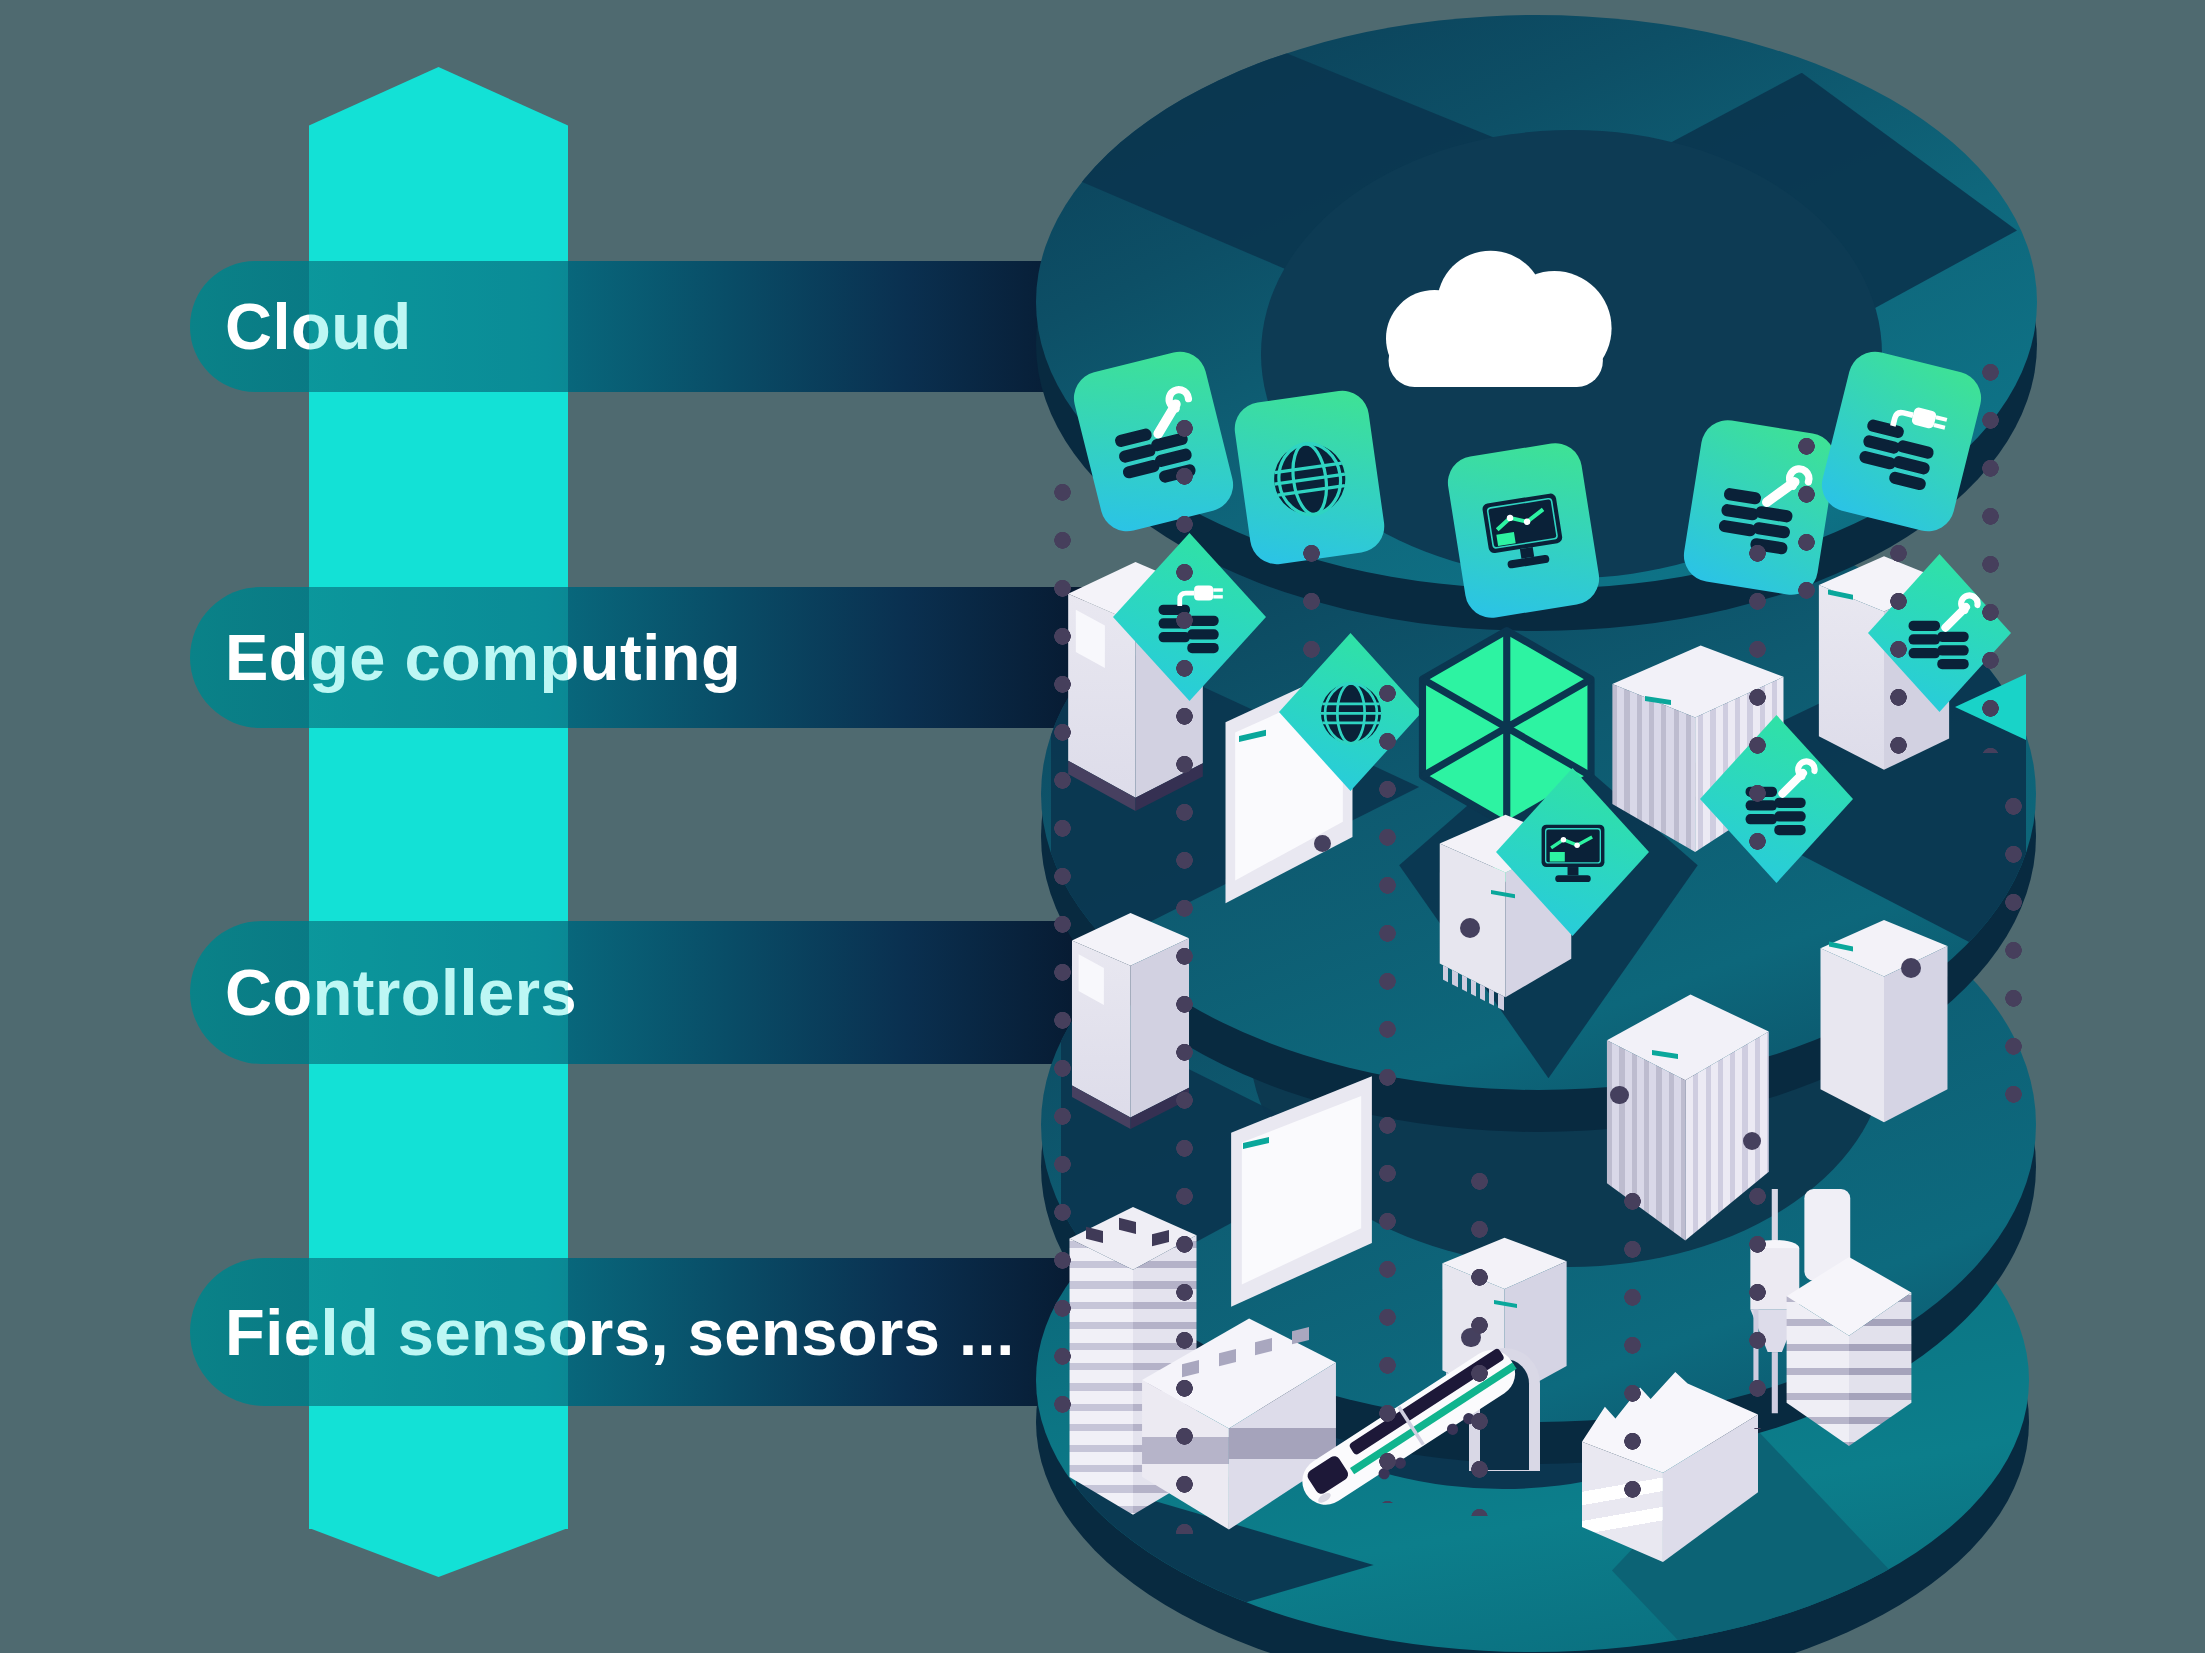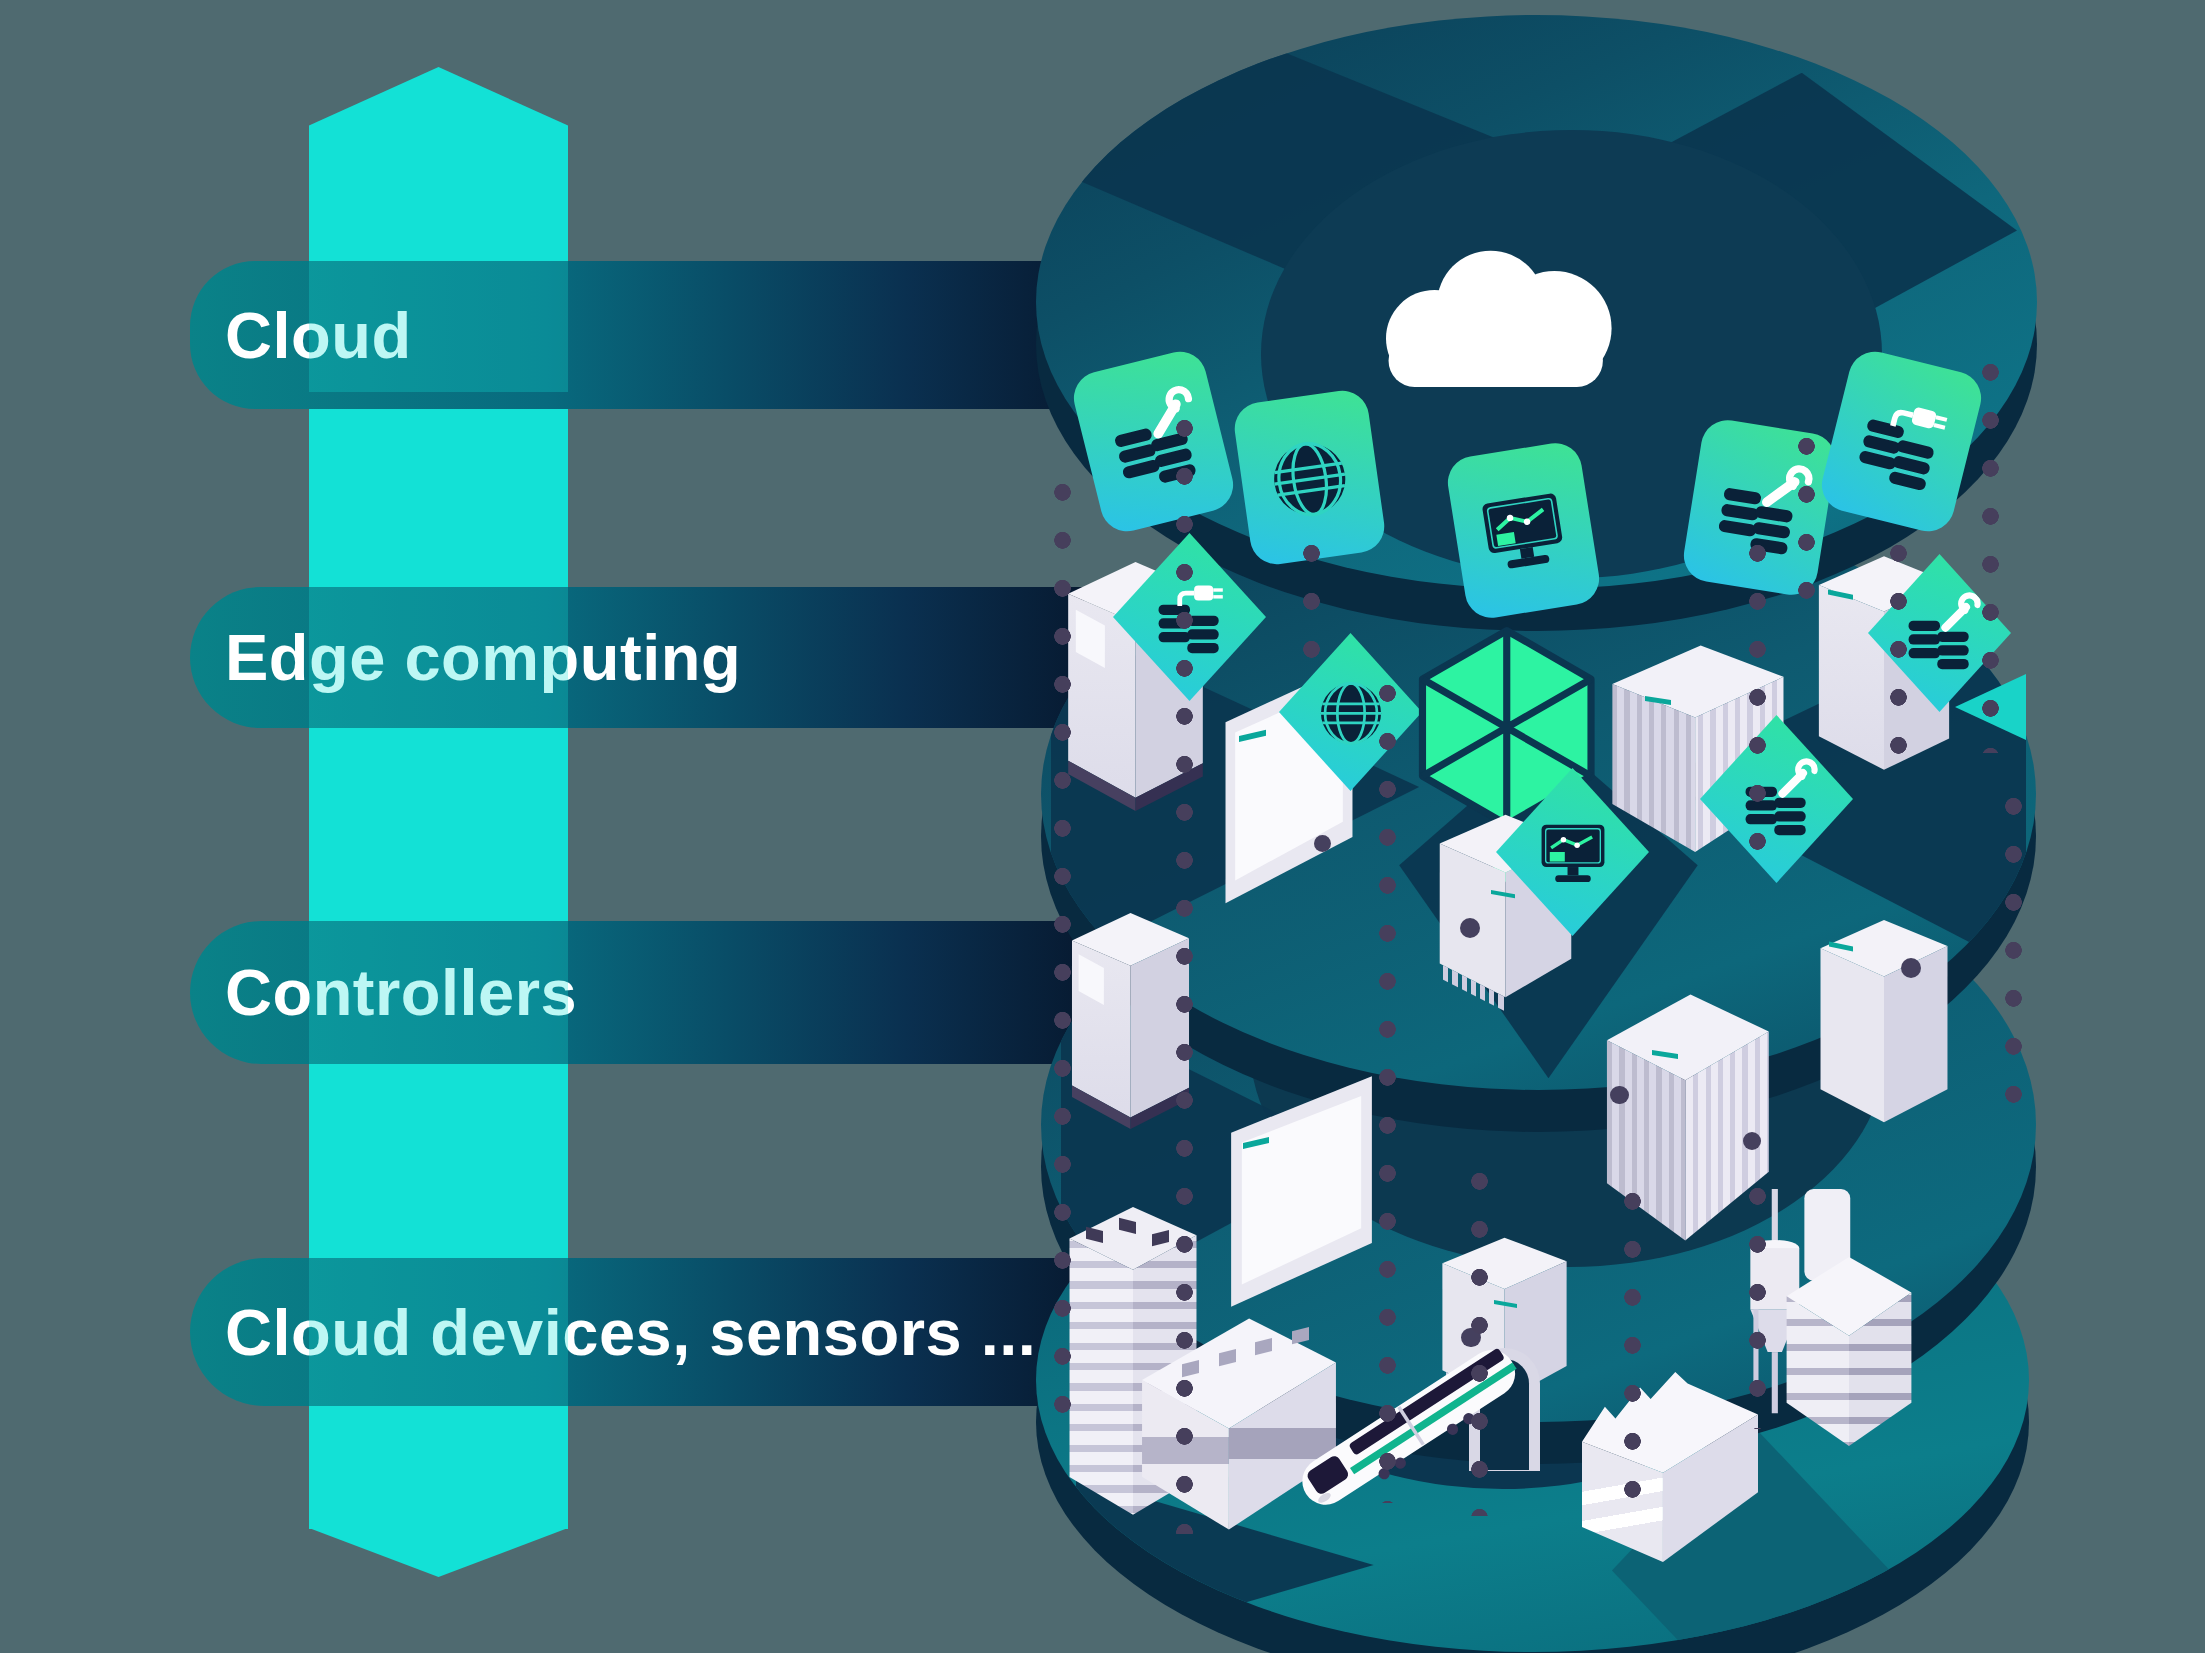--- a/index.html
+++ b/index.html
@@ -11,21 +11,21 @@
     clip-path:polygon(0 4%,50% 0,100% 4%,100% 100%,0 100%);z-index:1;}
   .v-tip{position:absolute;left:309px;top:1528px;width:259px;height:49px;background:#13e1d6;
     clip-path:polygon(0 0,100% 0,50% 100%);z-index:1;}
   .axis-label{position:absolute;left:309px;width:259px;text-align:center;color:#ffffff;
     font-weight:700;font-size:95px;line-height:1;z-index:7;}
   #axis-top{top:127px;} #axis-bottom{top:1430px;}
 
   
   .bar{position:absolute;left:190px;width:894px;z-index:2;display:flex;align-items:center;
     background:linear-gradient(90deg,#0a8288 0%,#086a7e 40%,#0a3050 80%,#071a31 100%);}
-  #bar-cloud{top:261px;height:148px;border-radius:65px 0 0 65px;text-align:right;}
+  #bar-cloud{top:261px;height:131px;border-radius:65px 0 0 65px;text-align:right;}
   #bar-edge{top:587px;height:141px;border-radius:71px 0 0 71px;}
   #bar-controllers{top:921px;height:143px;border-radius:72px 0 0 72px;}
   #bar-field{top:1258px;height:148px;border-radius:74px 0 0 74px;}
   .bar-label{padding-left:35px;font-size:65px;font-weight:700;color:#fff;white-space:nowrap;letter-spacing:0.5px;}
   .band-glow{position:absolute;left:309px;width:259px;background:rgba(19,225,214,.28);z-index:3;}
 
   
   .disc{position:absolute;z-index:4;}
   .rim{position:absolute;left:0;top:42px;width:100%;height:100%;border-radius:50%;background:#082a40;}
   .topface{position:absolute;left:0;top:0;width:100%;height:100%;border-radius:50%;overflow:hidden;}
@@ -188,21 +188,21 @@
   <div class="bar" id="bar-cloud">
     <span class="bar-label">Cloud</span>
   </div>
   <div class="bar" id="bar-edge">
     <span class="bar-label">Edge computing</span>
   </div>
   <div class="bar" id="bar-controllers">
     <span class="bar-label">Controllers</span>
   </div>
   <div class="bar" id="bar-field">
-    <span class="bar-label">Cloud devices, sensors ...</span>
+    <span class="bar-label">Field sensors, sensors ...</span>
   </div>
   <div class="band-glow" style="top:261px;height:131px"></div>
   <div class="band-glow" style="top:587px;height:141px"></div>
   <div class="band-glow" style="top:921px;height:143px"></div>
   <div class="band-glow" style="top:1258px;height:148px"></div>
 
   <div class="disc" id="disc4">
     <div class="rim"></div>
     <div class="topface">
       <div class="inner" style="left:18%;top:4%;width:58%;height:66%;background:#0b3650"></div>

